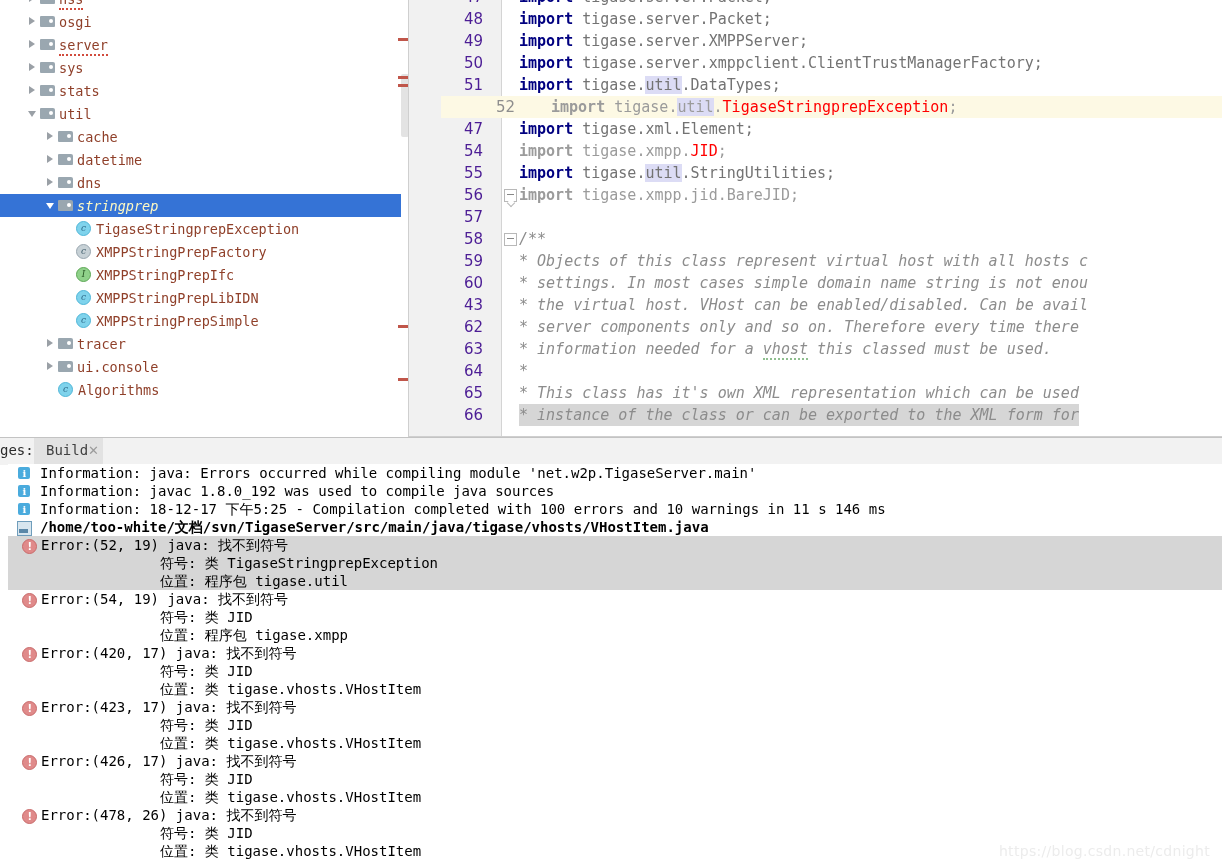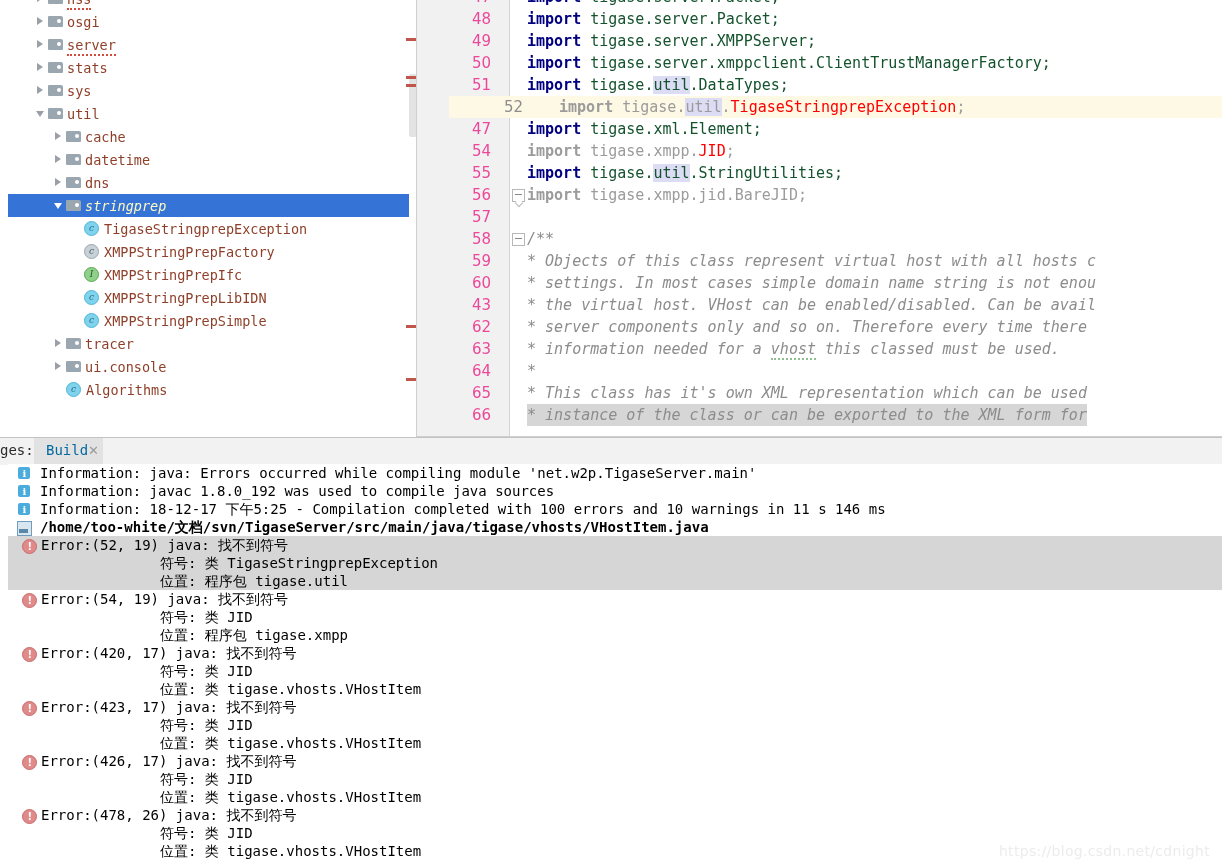--- a/index.html
+++ b/index.html
@@ -6,21 +6,21 @@
   body{
     width:1222px;height:863px;overflow:hidden;
     background:#ffffff;
     font-family:"DejaVu Sans",sans-serif;
     font-size:13px;
     -webkit-font-smoothing:none;
   }
   .screen{position:relative;width:1222px;height:863px;}
 
   
-  .top{position:absolute;left:8px;top:0;width:1094px;height:437px;padding-left:16px;}
+  .top{position:absolute;left:0;top:0;width:1094px;height:437px;padding-left:16px;}
 
   
   .tree-pane{
     position:absolute;left:0;top:0;width:409px;height:437px;
     background:#ffffff;overflow:hidden;
   }
   .tree-scroll{position:absolute;left:0;top:-13px;width:409px;}
   .trow{
     position:relative;height:23px;line-height:23px;white-space:nowrap;
     font-family:"DejaVu Sans Mono","Liberation Mono",monospace;
@@ -87,29 +87,29 @@
   .gutter-line{position:absolute;left:92px;top:0;width:1px;height:437px;background:#d4d4d4;}
   .fold-col{position:absolute;left:93px;top:0;width:14px;height:437px;background:#ffffff;}
 
   .code-scroll{position:absolute;left:0;top:-14px;width:813px;}
   .cline{
     position:relative;height:22px;line-height:22px;white-space:nowrap;
     font-family:"DejaVu Sans Mono","Liberation Mono",monospace;font-size:15px;
   }
   .cline .lno{
     position:absolute;left:0;top:0;width:74px;text-align:right;
-    color:#ec4899;font-size:15px;font-family:"DejaVu Sans","Liberation Sans",sans-serif;
+    color:#4c1d95;font-size:15px;font-family:"DejaVu Sans","Liberation Sans",sans-serif;
   }
   .cline .ctext{position:absolute;left:110px;top:0;}
   .cline.hl{background:#fdf9e4;margin-left:32px;}
   .cline.hl .lno{color:#8d8d8d;}
   .cline.selbg .ctext{background:#d6d6d6;}
   .kw{color:#000080;font-weight:bold;}
   .kw.dim{color:#9b9b9b;font-weight:bold;}
-  .pl{color:#14532d;}
+  .pl{color:#737373;}
   .pl.dim{color:#9b9b9b;}
   .err{color:#ff0000;}
   .hlident{background:#dcdcf5;}
   .cmt{color:#8c8c8c;font-style:italic;}
   .wavy{border-bottom:2px dotted #8fbf8f;padding-bottom:0px;}
   .foldmark{
     position:absolute;left:95px;top:5px;width:11px;height:11px;
     border:1px solid #b8b8b8;background:#ffffff;
   }
   .foldmark::after{
@@ -128,21 +128,21 @@
     background:#f2f2f2;border-top:1px solid #c3c3c3;
   }
   .tab-prev{
     position:absolute;left:0;top:4px;color:#2b2b2b;font-size:14px;
     font-family:"DejaVu Sans Mono","Liberation Mono",monospace;
   }
   .tab{
     position:absolute;left:34px;top:0;height:27px;width:69px;background:#e2e2e2;
   }
   .tab-label{
-    position:absolute;left:12px;top:4px;font-size:14px;color:#0369a1;
+    position:absolute;left:12px;top:4px;font-size:14px;color:#404040;
     font-family:"DejaVu Sans Mono","Liberation Mono",monospace;
   }
   .tab-close{
     position:absolute;left:54px;top:5px;font-size:13px;color:#9a9a9a;
     font-family:"DejaVu Sans","Liberation Sans",sans-serif;
   }
 
   
   .msgs{
     position:absolute;left:8px;top:464px;width:1222px;height:399px;background:#ffffff;
@@ -195,22 +195,22 @@
 
 <div class="screen">
 
   <div class="top">
 
     <div class="tree-pane">
       <div class="tree-scroll" id="tree-scroll">
           <div class="trow"><span class="arrow right" style="margin-left: 28px;"></span><span class="ico-folder"></span><span class="tlabel squig">nss</span></div>
           <div class="trow"><span class="arrow right" style="margin-left: 28px;"></span><span class="ico-folder"></span><span class="tlabel">osgi</span></div>
           <div class="trow"><span class="arrow right" style="margin-left: 28px;"></span><span class="ico-folder"></span><span class="tlabel squig">server</span></div>
+          <div class="trow"><span class="arrow right" style="margin-left: 28px;"></span><span class="ico-folder"></span><span class="tlabel">sys</span></div>
           <div class="trow"><span class="arrow right" style="margin-left: 28px;"></span><span class="ico-folder"></span><span class="tlabel">stats</span></div>
-          <div class="trow"><span class="arrow right" style="margin-left: 28px;"></span><span class="ico-folder"></span><span class="tlabel">sys</span></div>
           <div class="trow"><span class="arrow down" style="margin-left: 28px;"></span><span class="ico-folder"></span><span class="tlabel">util</span></div>
           <div class="trow"><span class="arrow right" style="margin-left: 46px;"></span><span class="ico-folder"></span><span class="tlabel">cache</span></div>
           <div class="trow"><span class="arrow right" style="margin-left: 46px;"></span><span class="ico-folder"></span><span class="tlabel">datetime</span></div>
           <div class="trow"><span class="arrow right" style="margin-left: 46px;"></span><span class="ico-folder"></span><span class="tlabel">dns</span></div>
           <div class="trow sel"><span class="arrow down" style="margin-left: 46px;"></span><span class="ico-folder"></span><span class="tlabel">stringprep</span></div>
           <div class="trow"><span class="arrow none" style="margin-left: 64px;"></span><span class="ico-class">c</span><span class="tlabel">TigaseStringprepException</span></div>
           <div class="trow"><span class="arrow none" style="margin-left: 64px;"></span><span class="ico-class fact">c</span><span class="tlabel">XMPPStringPrepFactory</span></div>
           <div class="trow"><span class="arrow none" style="margin-left: 64px;"></span><span class="ico-iface">I</span><span class="tlabel">XMPPStringPrepIfc</span></div>
           <div class="trow"><span class="arrow none" style="margin-left: 64px;"></span><span class="ico-class">c</span><span class="tlabel">XMPPStringPrepLibIDN</span></div>
           <div class="trow"><span class="arrow none" style="margin-left: 64px;"></span><span class="ico-class">c</span><span class="tlabel">XMPPStringPrepSimple</span></div>

